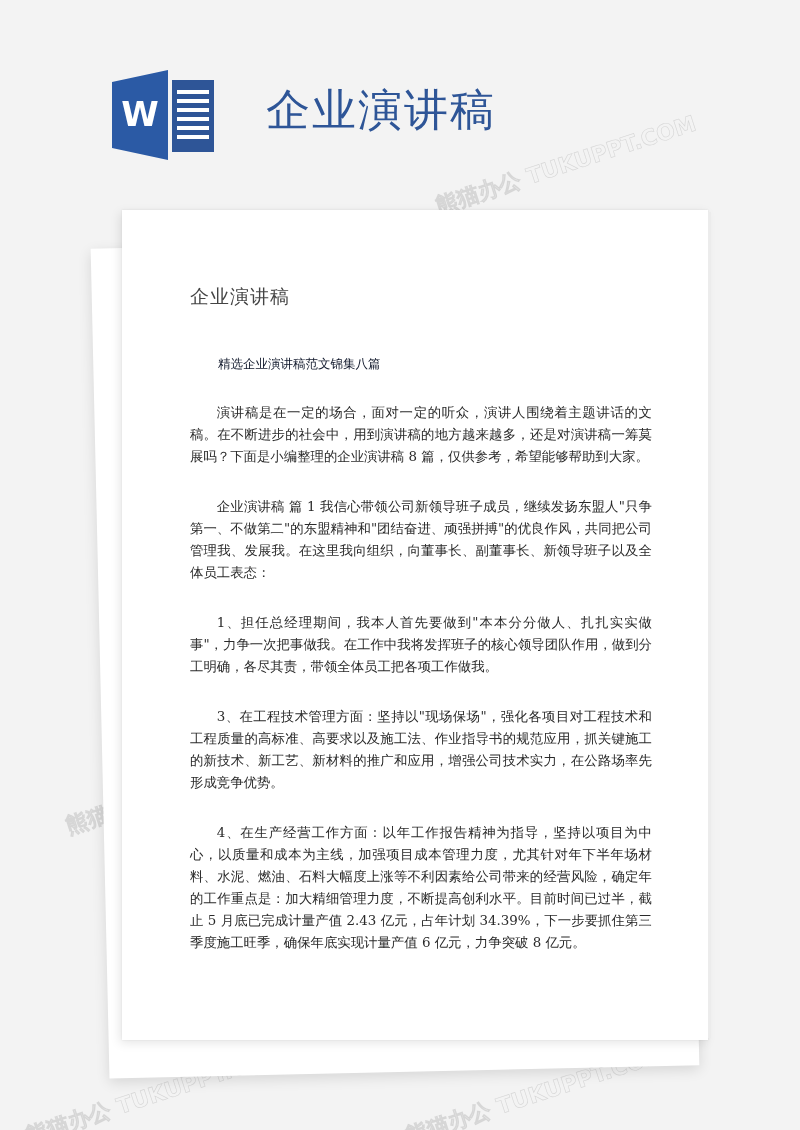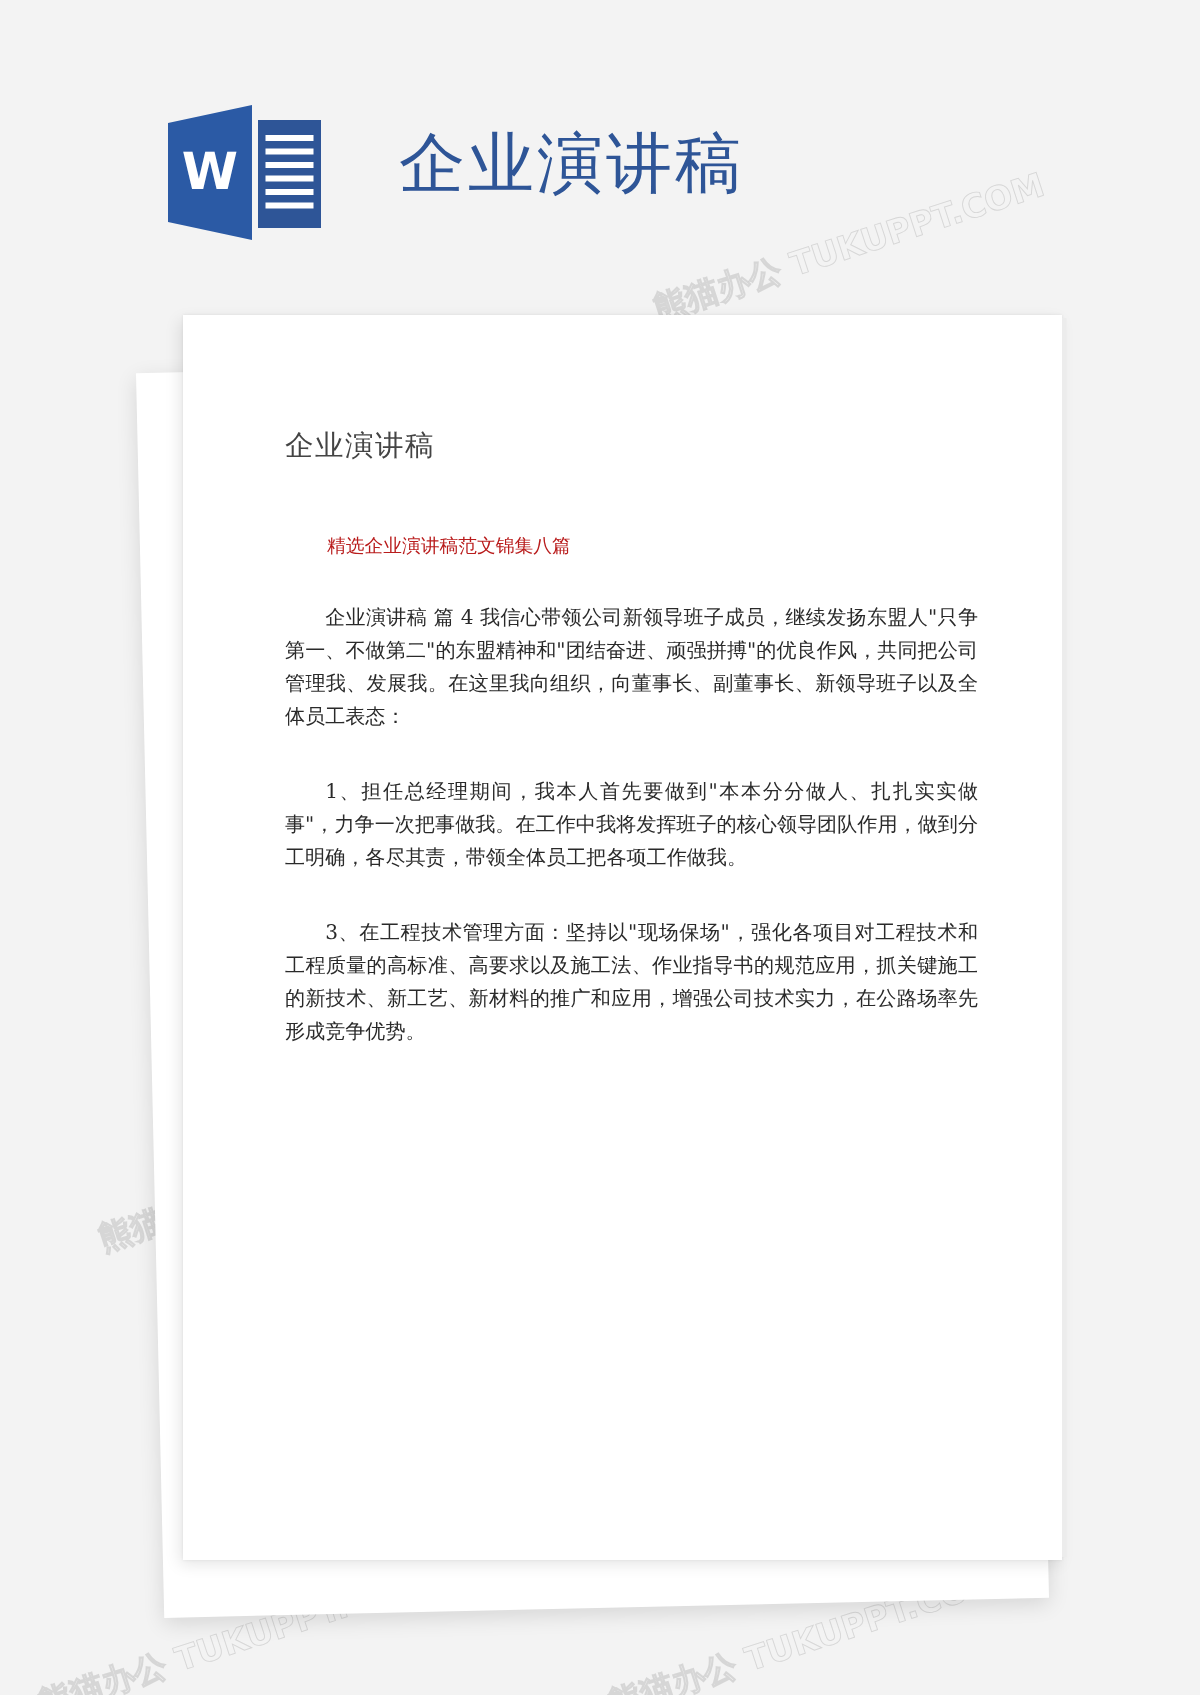--- a/index.html
+++ b/index.html
@@ -27,21 +27,21 @@
   }
   .front-page .edge {
     position: absolute; right: -3px; top: 2px; width: 3px; height: 826px; background: #ececec;
   }
   .doc-title {
     position: absolute; left: 68px; top: 74px;
     font-size: 19px; color: #444; letter-spacing: 1px;
   }
   .doc-subtitle {
     position: absolute; left: 96px; top: 146px;
-    font-size: 12.5px; color: #b91c1c;
+    font-size: 12.5px; color: #0f172a;
   }
   .doc-body { position: absolute; left: 68px; top: 192px; width: 462px; }
   .para {
     font-size: 13.4px; line-height: 22px; color: #2a2a2a;
     text-indent: 2em; text-align: justify; margin: 0 0 28px 0;
   }
   .watermark {
     position: absolute; font-family: "DejaVu Sans", "Liberation Sans", sans-serif;
     font-size: 22px; font-weight: bold; color: transparent;
     -webkit-text-stroke: 0.6px rgba(180,180,180,0.45);
@@ -73,17 +73,19 @@
 <div class="watermark" style="left:20px; top:1080px;">熊猫办公 TUKUPPT.COM</div>
 <div class="watermark" style="left:400px; top:1080px;">熊猫办公 TUKUPPT.COM</div>
 
 <div class="back-page"></div>
 
 <div class="front-page">
   <div class="edge"></div>
   <div class="doc-title">企业演讲稿</div>
   <div class="doc-subtitle">精选企业演讲稿范文锦集八篇</div>
   <div class="doc-body">
-    <p class="para">企业演讲稿 篇 4 我信心带领公司新领导班子成员，继续发扬东盟人"只争第一、不做第二"的东盟精神和"团结奋进、顽强拼搏"的优良作风，共同把公司管理我、发展我。在这里我向组织，向董事长、副董事长、新领导班子以及全体员工表态：</p>
+    <p class="para">演讲稿是在一定的场合，面对一定的听众，演讲人围绕着主题讲话的文稿。在不断进步的社会中，用到演讲稿的地方越来越多，还是对演讲稿一筹莫展吗？下面是小编整理的企业演讲稿 8 篇，仅供参考，希望能够帮助到大家。</p>
+    <p class="para">企业演讲稿 篇 1 我信心带领公司新领导班子成员，继续发扬东盟人"只争第一、不做第二"的东盟精神和"团结奋进、顽强拼搏"的优良作风，共同把公司管理我、发展我。在这里我向组织，向董事长、副董事长、新领导班子以及全体员工表态：</p>
     <p class="para">1、担任总经理期间，我本人首先要做到"本本分分做人、扎扎实实做事"，力争一次把事做我。在工作中我将发挥班子的核心领导团队作用，做到分工明确，各尽其责，带领全体员工把各项工作做我。</p>
     <p class="para">3、在工程技术管理方面：坚持以"现场保场"，强化各项目对工程技术和工程质量的高标准、高要求以及施工法、作业指导书的规范应用，抓关键施工的新技术、新工艺、新材料的推广和应用，增强公司技术实力，在公路场率先形成竞争优势。</p>
+    <p class="para">4、在生产经营工作方面：以年工作报告精神为指导，坚持以项目为中心，以质量和成本为主线，加强项目成本管理力度，尤其针对年下半年场材料、水泥、燃油、石料大幅度上涨等不利因素给公司带来的经营风险，确定年的工作重点是：加大精细管理力度，不断提高创利水平。目前时间已过半，截止 5 月底已完成计量产值 2.43 亿元，占年计划 34.39%，下一步要抓住第三季度施工旺季，确保年底实现计量产值 6 亿元，力争突破 8 亿元。</p>
   </div>
 </div>
 
 </body></html>

